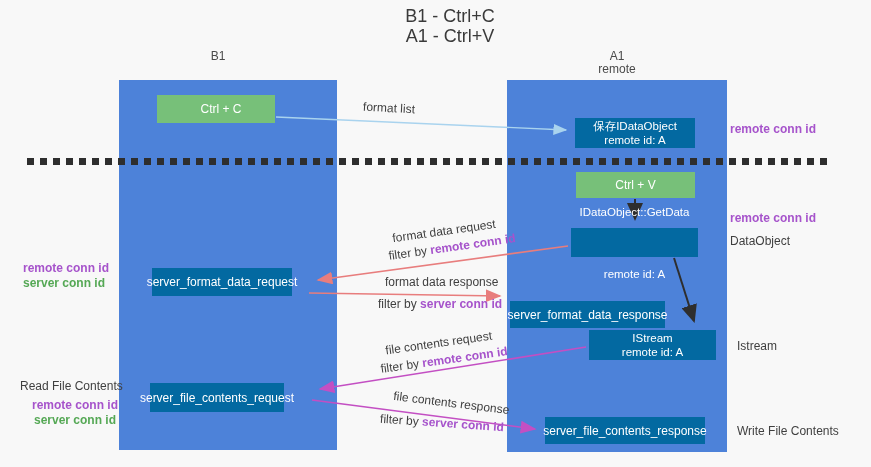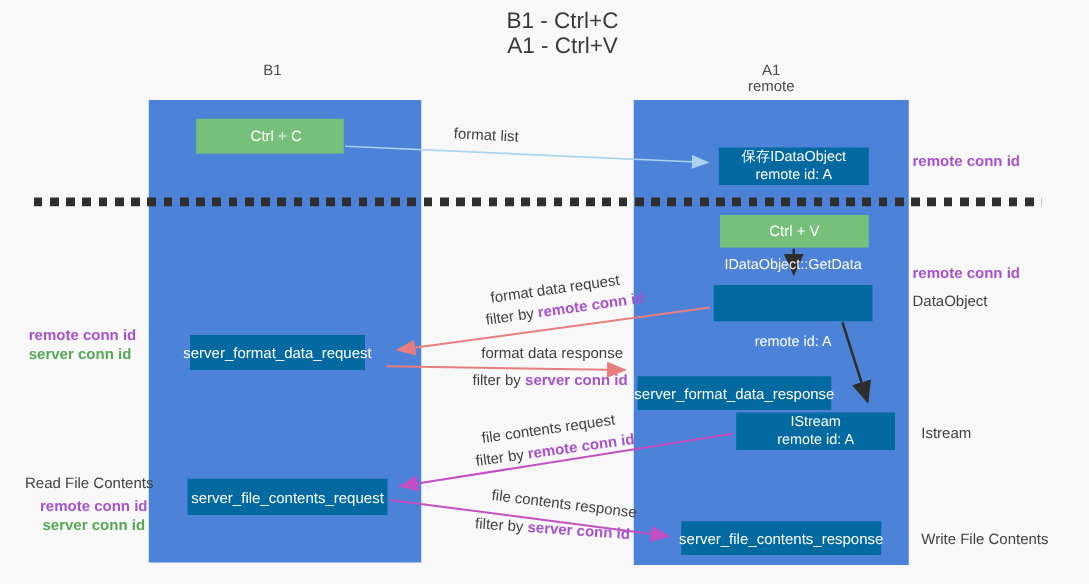--- a/index.html
+++ b/index.html
@@ -113,21 +113,21 @@
 
   <div class="abs box orange z3" style="left:510px;top:281px;width:155px;height:27px;margin-top:20px;">
     <span>server_format_data_response</span>
   </div>
 
   <div class="abs box orange z3" style="left:589px;top:330px;width:127px;height:30px;">
     <span class="sub">IStream</span>
     <span class="sub">remote id: A</span>
   </div>
 
-  <div class="abs box orange z3" style="left:150px;top:383px;width:160px;height:29px;">
+  <div class="abs box orange z3" style="left:150px;top:383px;width:134px;height:29px;">
     <span>server_file_contents_request</span>
   </div>
 
   <div class="abs box orange z3" style="left:545px;top:417px;width:160px;height:27px;">
     <span>server_file_contents_response</span>
   </div>
 
   <div class="abs flowlbl z4" style="left:363px;top:101px;transform:rotate(3deg);">format list</div>
 
   <div class="abs flowlbl z4" style="left:392px;top:224px;transform:rotate(-8deg);">format data request</div>

